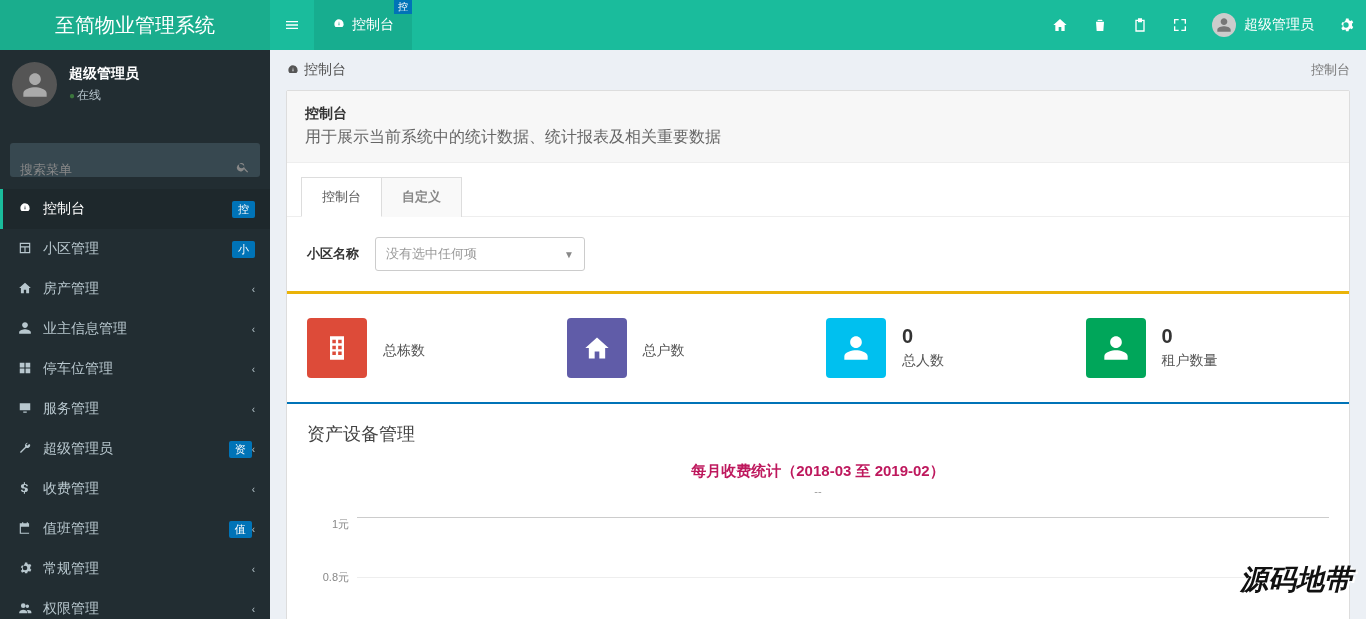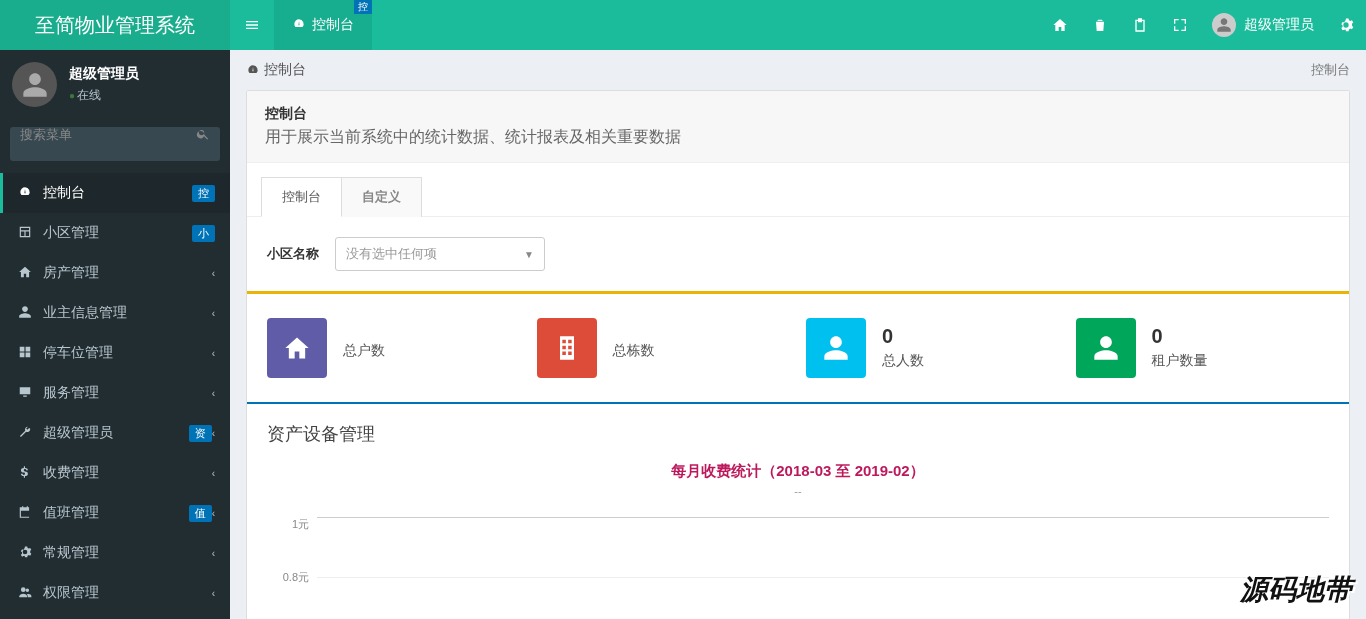--- a/index.html
+++ b/index.html
@@ -1,29 +1,29 @@
 <!DOCTYPE html>
 <html><head>
 <meta charset="utf-8">
 <style>
 * { margin: 0; padding: 0; box-sizing: border-box; }
 body { font-family: "Microsoft YaHei", Arial, sans-serif; font-size: 14px; background: #ecf0f5; color: #333; overflow: hidden; }
 .app { display: flex; height: 619px; width: 1366px; }
 
 
-.sidebar { width: 230px; background: #222d32; color: #b8c7ce; display: flex; flex-direction: column; flex-shrink: 0; }
+.sidebar { width: 270px; background: #222d32; color: #b8c7ce; display: flex; flex-direction: column; flex-shrink: 0; }
 .brand { height: 50px; background: #1aad8d; color: #fff; display: flex; align-items: center; justify-content: center; font-size: 20px; font-weight: 400; }
 .user-panel { padding: 12px; display: flex; align-items: center; gap: 12px; }
 .avatar-img { width: 45px; height: 45px; background: #555; border-radius: 50%; display:flex; align-items:center; justify-content:center; }
 .avatar-img svg { width: 28px; height: 28px; fill: #aaa; }
 .user-info .uname { color: #fff; font-weight: bold; font-size: 14px; }
 .user-info .status { font-size: 12px; color: #b8c7ce; margin-top: 4px; }
 .status-dot { color: #3c763d; font-size: 10px; margin-right: 2px; }
 
-.search-box { margin: 8px 10px 12px; background: #374850; border-radius: 3px; display: flex; height: 34px; align-items: flex-start; padding: 0 10px; }
+.search-box { margin: 24px 10px 12px; background: #374850; border-radius: 3px; display: flex; height: 34px; align-items: flex-end; padding: 0 10px; }
 .search-box input { background: transparent; border: none; outline: none; color: #ccc; flex: 1; font-size: 13px; }
 .search-box input::placeholder { color: #888; }
 .search-box .sicon { color: #888; }
 
 .menu { list-style: none; overflow-y: auto; flex: 1; }
 .menu li { display: flex; align-items: center; height: 40px; padding: 0 15px; cursor: pointer; color: #b8c7ce; font-size: 14px; position: relative; }
 .menu li.active { background: #1e282c; color: #fff; border-left: 3px solid #1abc9c; padding-left: 12px; }
 .menu li .micon { width: 20px; text-align: center; margin-right: 8px; font-size: 13px; }
 .menu li .mlabel { flex: 1; }
 .menu li .badge { background: #0073b7; color: #fff; font-size: 11px; padding: 1px 6px; border-radius: 2px; margin-left: auto; }
@@ -76,21 +76,21 @@
 
 .chart-sec { padding: 18px 20px 60px; }
 .chart-title { font-size: 18px; color: #444; margin-bottom: 16px; }
 .chart-head { text-align:center; font-weight: bold; color: #be185d; font-size: 15px; margin: 10px 0 4px; }
 .chart-sub { text-align:center; color:#999; font-size:11px; }
 .chart-area { margin-top: 20px; height: 120px; position:relative; display:flex; }
 .yaxis { width: 50px; display:flex; flex-direction:column; justify-content:space-between; align-items:flex-end; padding-right:8px; font-size:11px; color:#888; }
 .grid { flex:1; border-top:1px solid #ccc; border-bottom:1px solid #ccc; position:relative; }
 .gl { position:absolute; left:0; right:0; border-top:1px solid #eee; }
 
-.watermark { position: fixed; bottom: 10px; right: 14px; font-family: "STKaiti", cursive; font-size: 28px; font-weight: bold; color: #111; text-shadow: 2px 2px 0 #fff, -1px -1px 0 #fff; font-style: italic; pointer-events:none; }
+.watermark { position: fixed; bottom: 20px; right: 14px; font-family: "STKaiti", cursive; font-size: 28px; font-weight: bold; color: #111; text-shadow: 2px 2px 0 #fff, -1px -1px 0 #fff; font-style: italic; pointer-events:none; }
 
 svg.ico { width: 14px; height: 14px; fill: currentColor; }
 svg.ico16 { width: 16px; height: 16px; fill: currentColor; }
 svg.ico28 { width: 28px; height: 28px; fill: currentColor; }
 </style>
 </head>
 <body>
 
 <div class="app">
   <aside class="sidebar">
@@ -275,37 +275,37 @@
         <div class="filter-row">
           <span class="filter-label">小区名称</span>
           <div class="select-box">
             <span>没有选中任何项</span>
             <span class="caret">▼</span>
           </div>
         </div>
 
         <div class="stats" id="stats">
             <div class="stat">
+              <div class="stat-icon ic-red">
+                <svg class="ico28" viewBox="0 0 24 24">
+                  <path d="M6 2h12v20H6zm2 3v3h3V5zm5 0v3h3V5zM8 10v3h3v-3zm5 0v3h3v-3zM8 15v3h3v-3zm5 0v3h3v-3z"></path>
+                </svg>
+              </div>
+              <div class="stat-txt">
+                <div class="sl">总栋数</div>
+              </div>
+            </div>
+            <div class="stat">
               <div class="stat-icon ic-purple">
                 <svg class="ico28" viewBox="0 0 24 24">
                   <path d="M12 3l10 9h-3v9h-5v-6H10v6H5v-9H2z"></path>
                 </svg>
               </div>
               <div class="stat-txt">
                 <div class="sl">总户数</div>
-              </div>
-            </div>
-            <div class="stat">
-              <div class="stat-icon ic-red">
-                <svg class="ico28" viewBox="0 0 24 24">
-                  <path d="M6 2h12v20H6zm2 3v3h3V5zm5 0v3h3V5zM8 10v3h3v-3zm5 0v3h3v-3zM8 15v3h3v-3zm5 0v3h3v-3z"></path>
-                </svg>
-              </div>
-              <div class="stat-txt">
-                <div class="sl">总栋数</div>
               </div>
             </div>
             <div class="stat">
               <div class="stat-icon ic-blue">
                 <svg class="ico28" viewBox="0 0 24 24">
                   <path d="M12 12c2.7 0 5-2.3 5-5s-2.3-5-5-5-5 2.3-5 5 2.3 5 5 5zm0 2c-3.3 0-10 1.7-10 5v3h20v-3c0-3.3-6.7-5-10-5z"></path>
                 </svg>
               </div>
               <div class="stat-txt">
                 <div class="sv">0</div>

